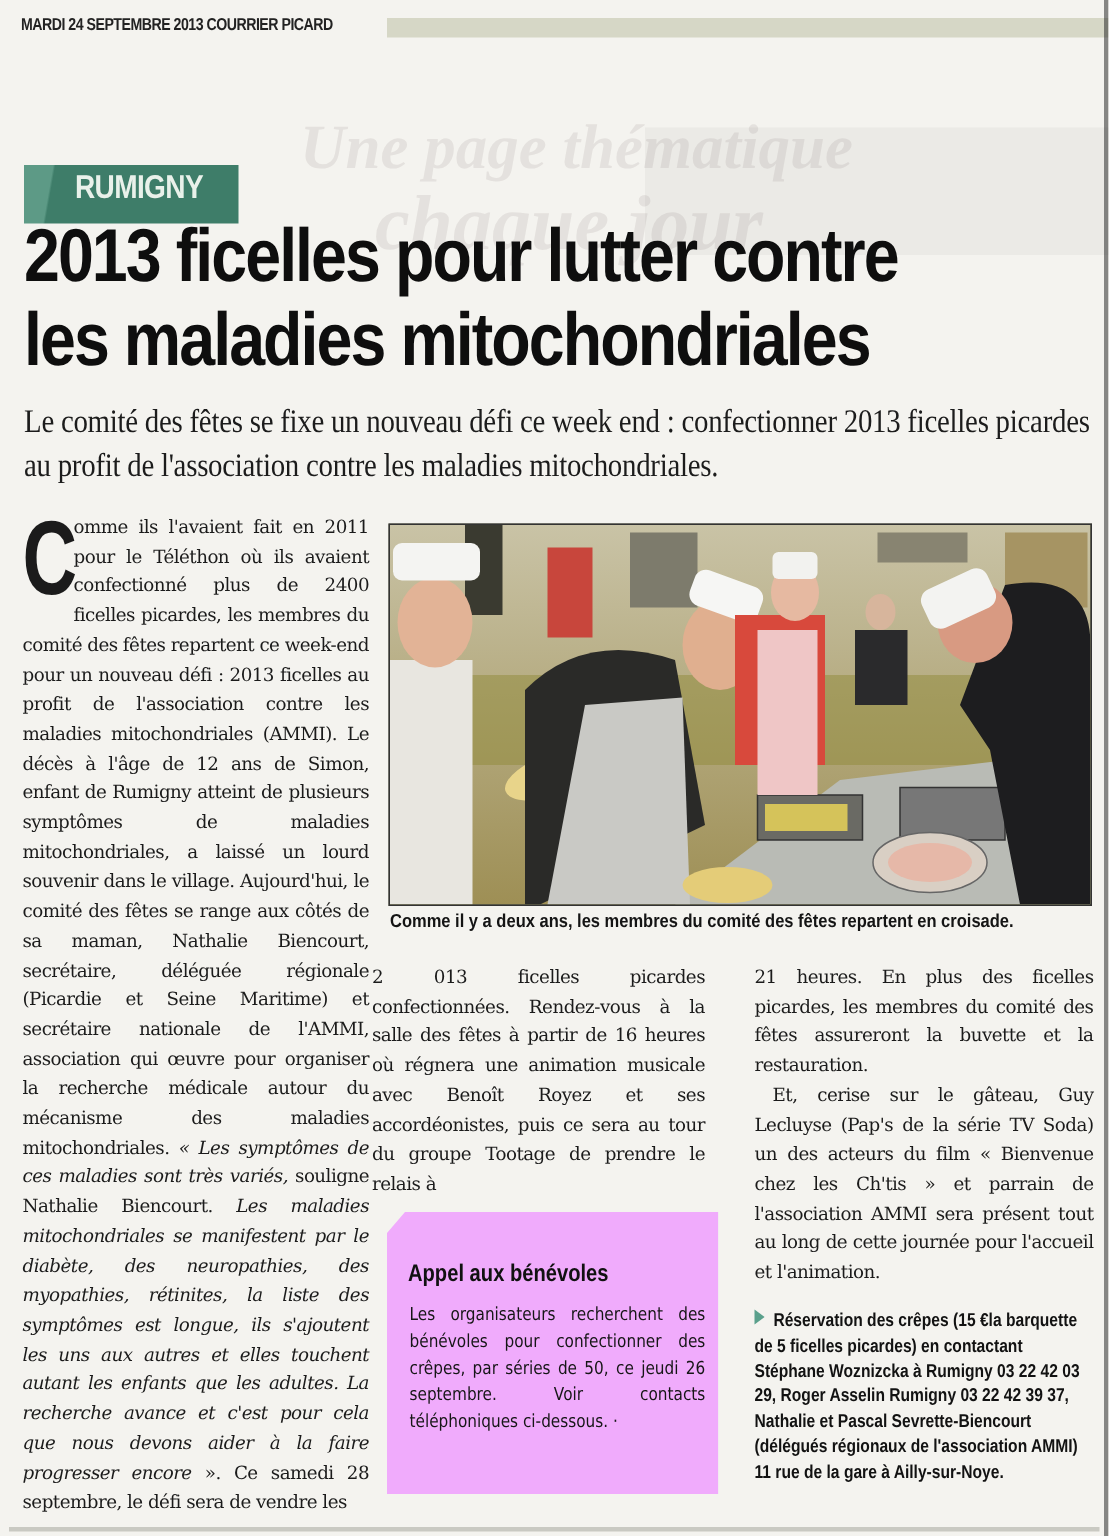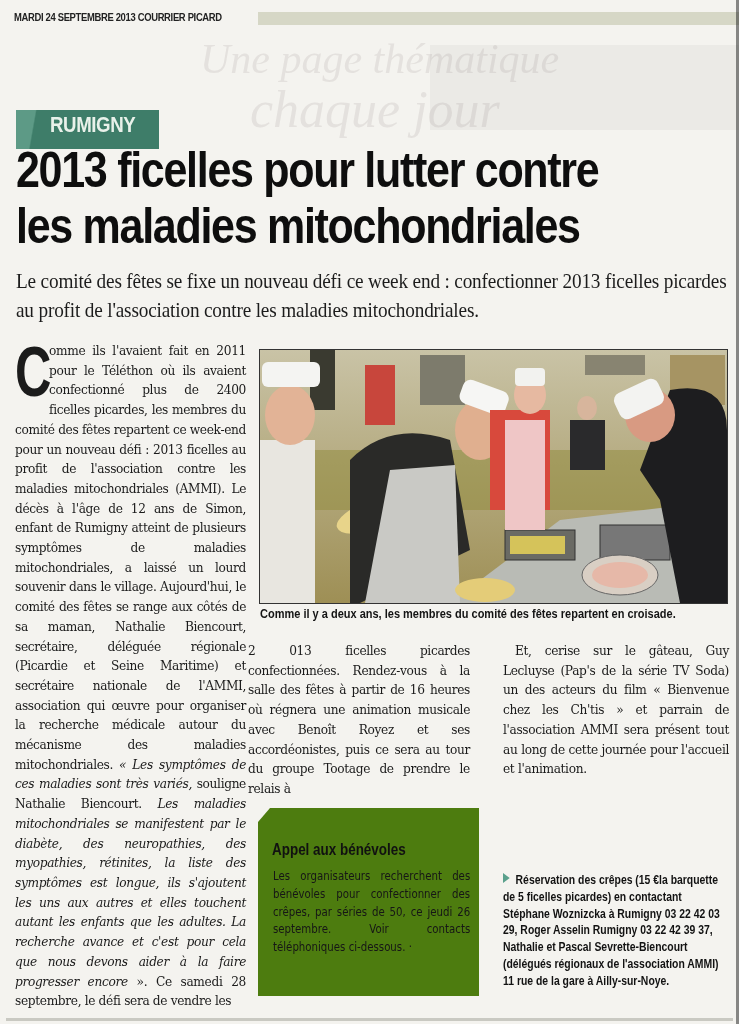--- a/index.html
+++ b/index.html
@@ -20,21 +20,21 @@
     transform: scaleX(0.82); transform-origin: left center;
     color: #222;
     white-space: nowrap;
   }
   .header-bar {
     left: 258px; top: 12px; width: 481px; height: 13px;
     background: #d6d7c6;
   }
 
   
-  .ghost { color: rgba(120,110,110,0.13); font-family: "Liberation Serif", serif; font-weight: normal; }
+  .ghost { color: rgba(120,110,110,0.13); font-family: "Liberation Serif", serif; font-weight: bold; margin-top: 40px; }
   .ghost-1 { left: 200px; top: 35px; font-size: 42px; font-style: italic; }
   .ghost-2 { left: 250px; top: 80px; font-size: 52px; font-style: italic; }
   .ghost-box { left: 430px; top: 45px; width: 310px; height: 85px; background: rgba(160,155,155,0.10); }
 
   
   .section-tag {
     left: 16px; top: 110px; width: 143px; height: 39px;
     background: linear-gradient(100deg, #5d9a86 0%, #5d9a86 13%, #3e7d69 14%, #3e7d69 100%);
   }
   .section-tag span {
@@ -87,21 +87,21 @@
   .caption {
     left: 260px; top: 607px; width: 540px;
     font-family: "Liberation Sans", sans-serif; font-weight: bold;
     font-size: 12.5px; color: #141414; white-space: nowrap;
     transform: scaleX(0.88); transform-origin: left top;
   }
 
   
   .callout {
     left: 258px; top: 808px; width: 221px; height: 188px;
-    background: #4d7c0f;
+    background: #f0abfc;
     clip-path: polygon(12px 0, 100% 0, 100% 100%, 0 100%, 0 14px);
   }
   .callout-title {
     position: absolute; left: 14px; top: 33px;
     font-family: "Liberation Sans", sans-serif; font-weight: bold;
     font-size: 16px; color: #111;
     transform: scaleX(0.84); transform-origin: left top; white-space: nowrap;
   }
   .callout-body {
     position: absolute; left: 15px; top: 60px; width: 232px;
@@ -198,20 +198,21 @@
 
     <rect x="310" y="70" width="35" height="50" fill="#2a2a2c"></rect>
     <ellipse cx="327" cy="58" rx="10" ry="12" fill="#d7b59c"></ellipse>
   </svg>
 </div>
 <div class="abs caption">Comme il y a deux ans, les membres du comité des fêtes repartent en croisade.</div>
 
 <div class="abs col col-2">2 013 ficelles picardes confectionnées. Rendez-vous à la salle des fêtes à partir de 16 heures où régnera une animation musicale avec Benoît Royez et ses accordéonistes, puis ce sera au tour du groupe Tootage de prendre le relais à</div>
 
 <div class="abs col col-3">
+  <span>21 heures. En plus des ficelles picardes, les membres du comité des fêtes assureront la buvette et la restauration.</span>
   <span class="indent">Et, cerise sur le gâteau, Guy Lecluyse (Pap's de la série TV Soda) un des acteurs du film « Bienvenue chez les Ch'tis » et parrain de l'association AMMI sera présent tout au long de cette journée pour l'accueil et l'animation.</span>
 </div>
 
 <div class="abs callout">
   <div class="callout-title">Appel aux bénévoles</div>
   <div class="callout-body">Les organisateurs recherchent des bénévoles pour confectionner des crêpes, par séries de 50, ce jeudi 26 septembre. Voir contacts téléphoniques ci-dessous. ·</div>
 </div>
 
 <div class="abs info">
   <span class="tri"></span><span>Réservation des crêpes (15 €la barquette de 5 ficelles picardes) en contactant Stéphane Woznizcka à Rumigny 03 22 42 03 29, Roger Asselin Rumigny 03 22 42 39 37, Nathalie et Pascal Sevrette-Biencourt (délégués régionaux de l'association AMMI) 11 rue de la gare à Ailly-sur-Noye.</span>

